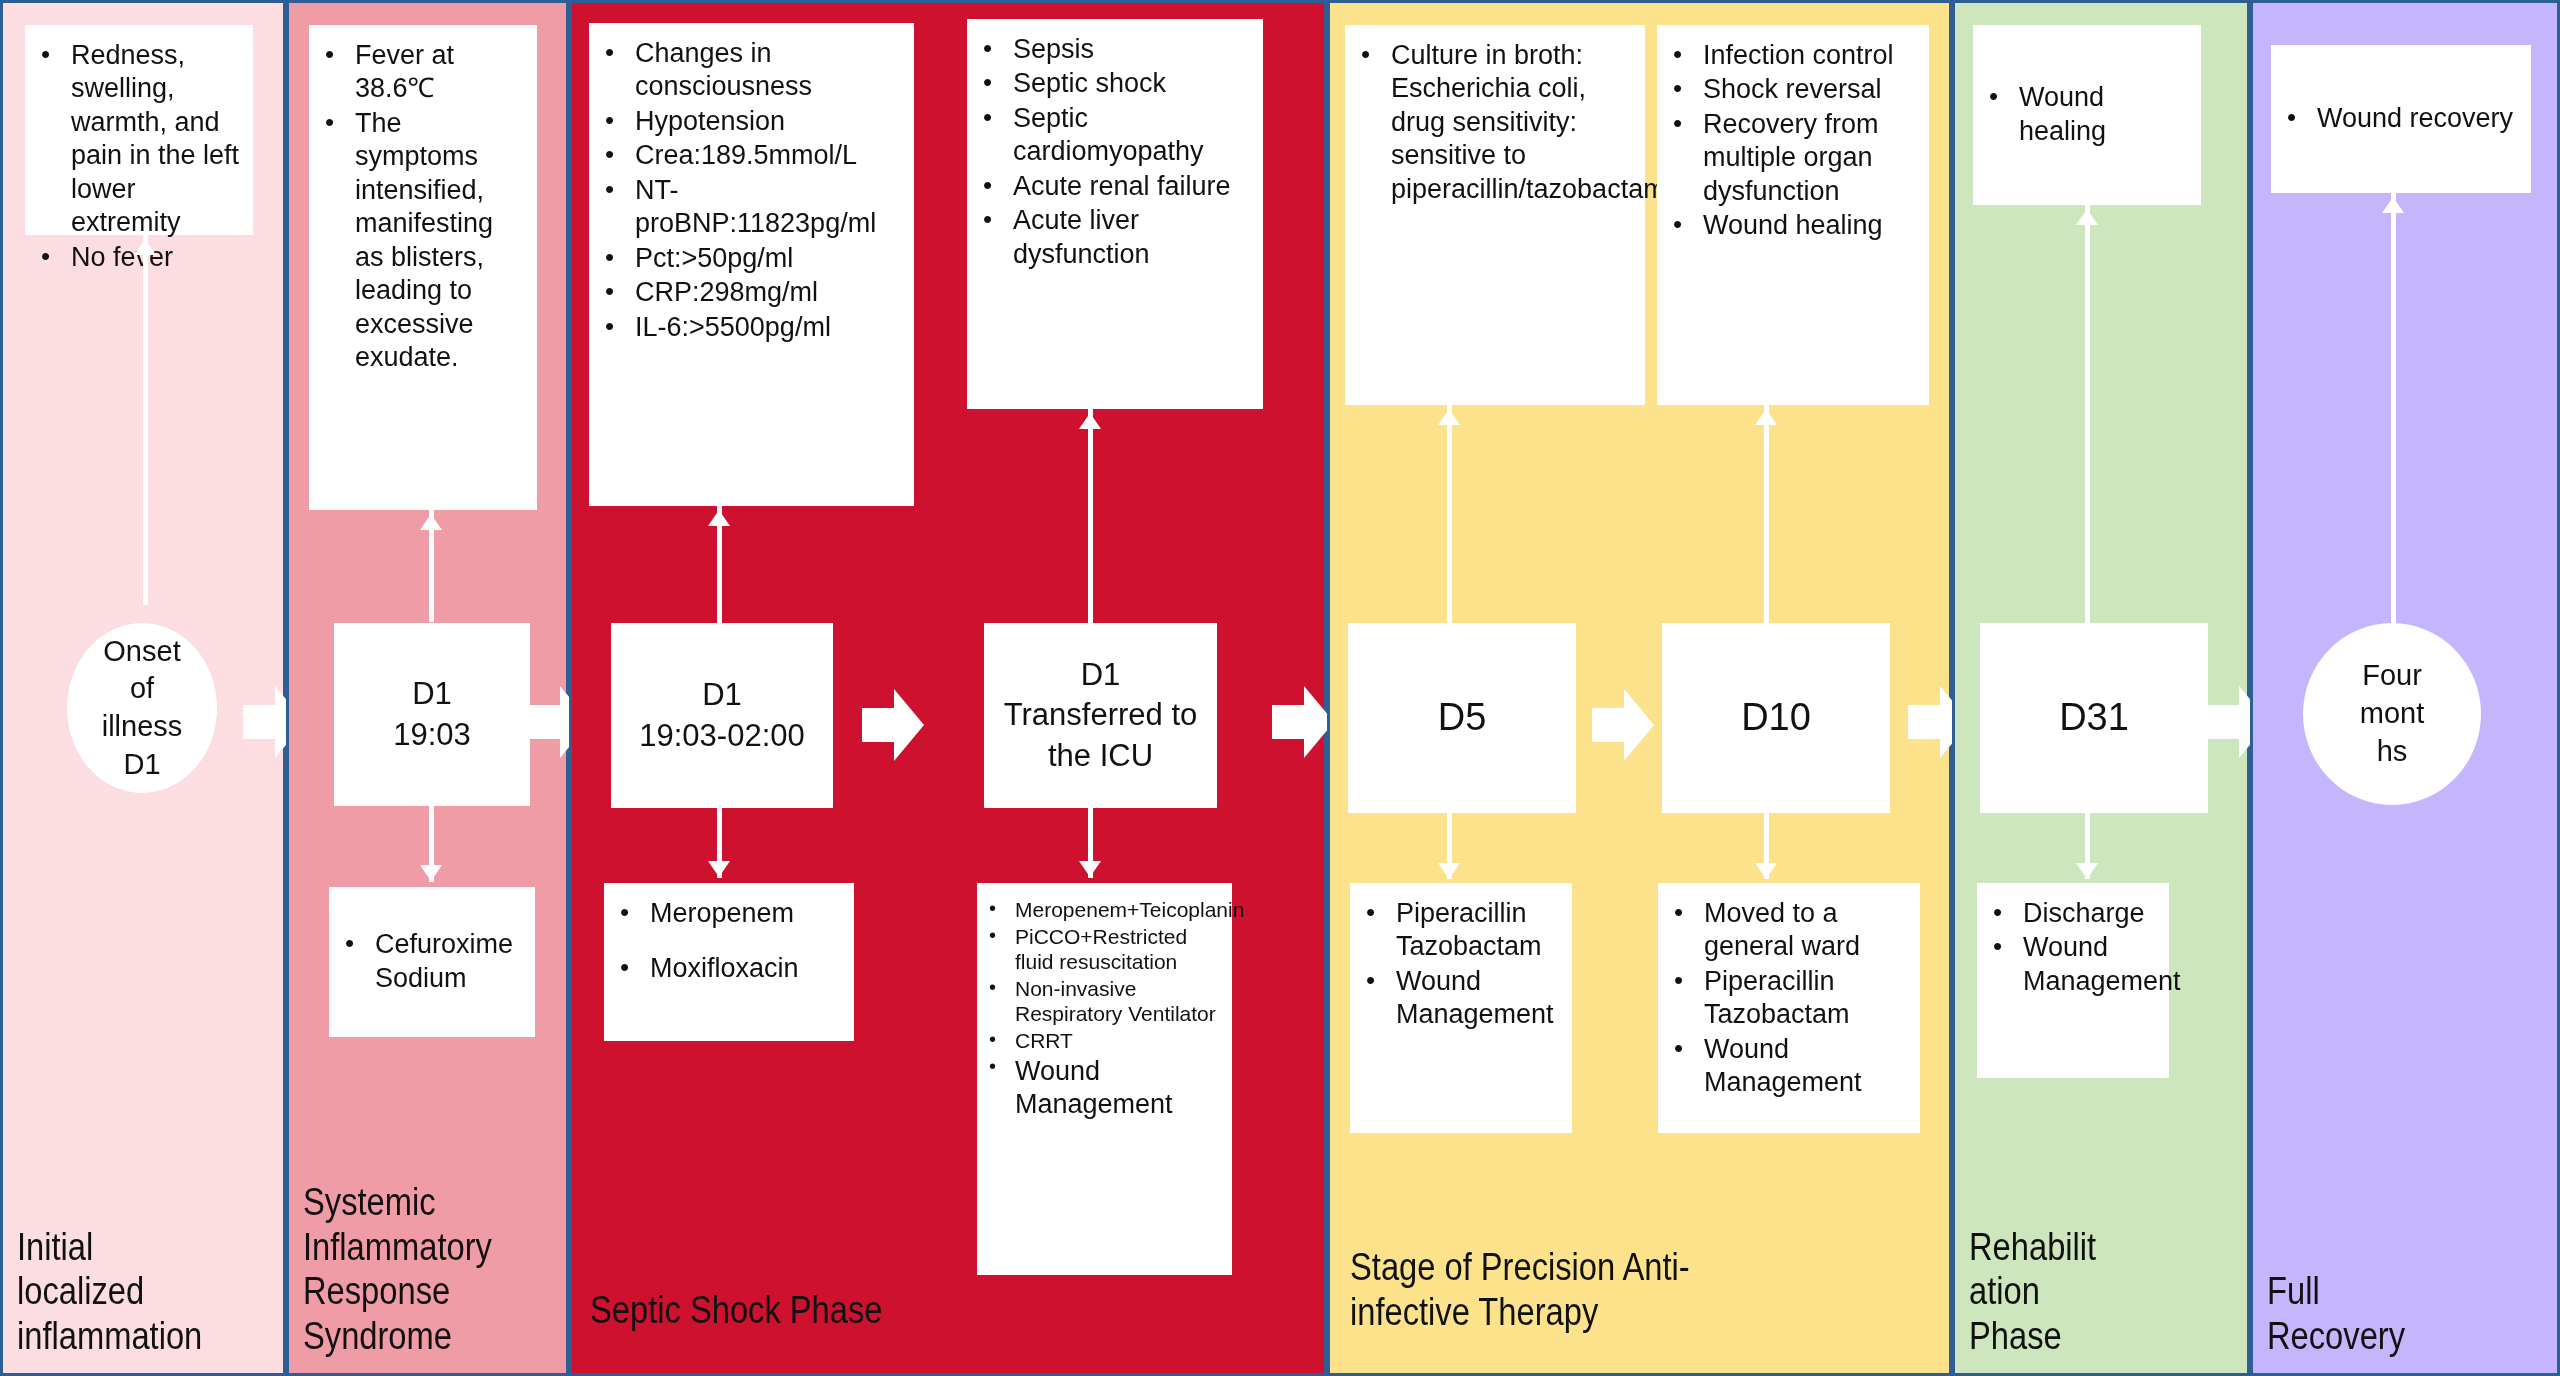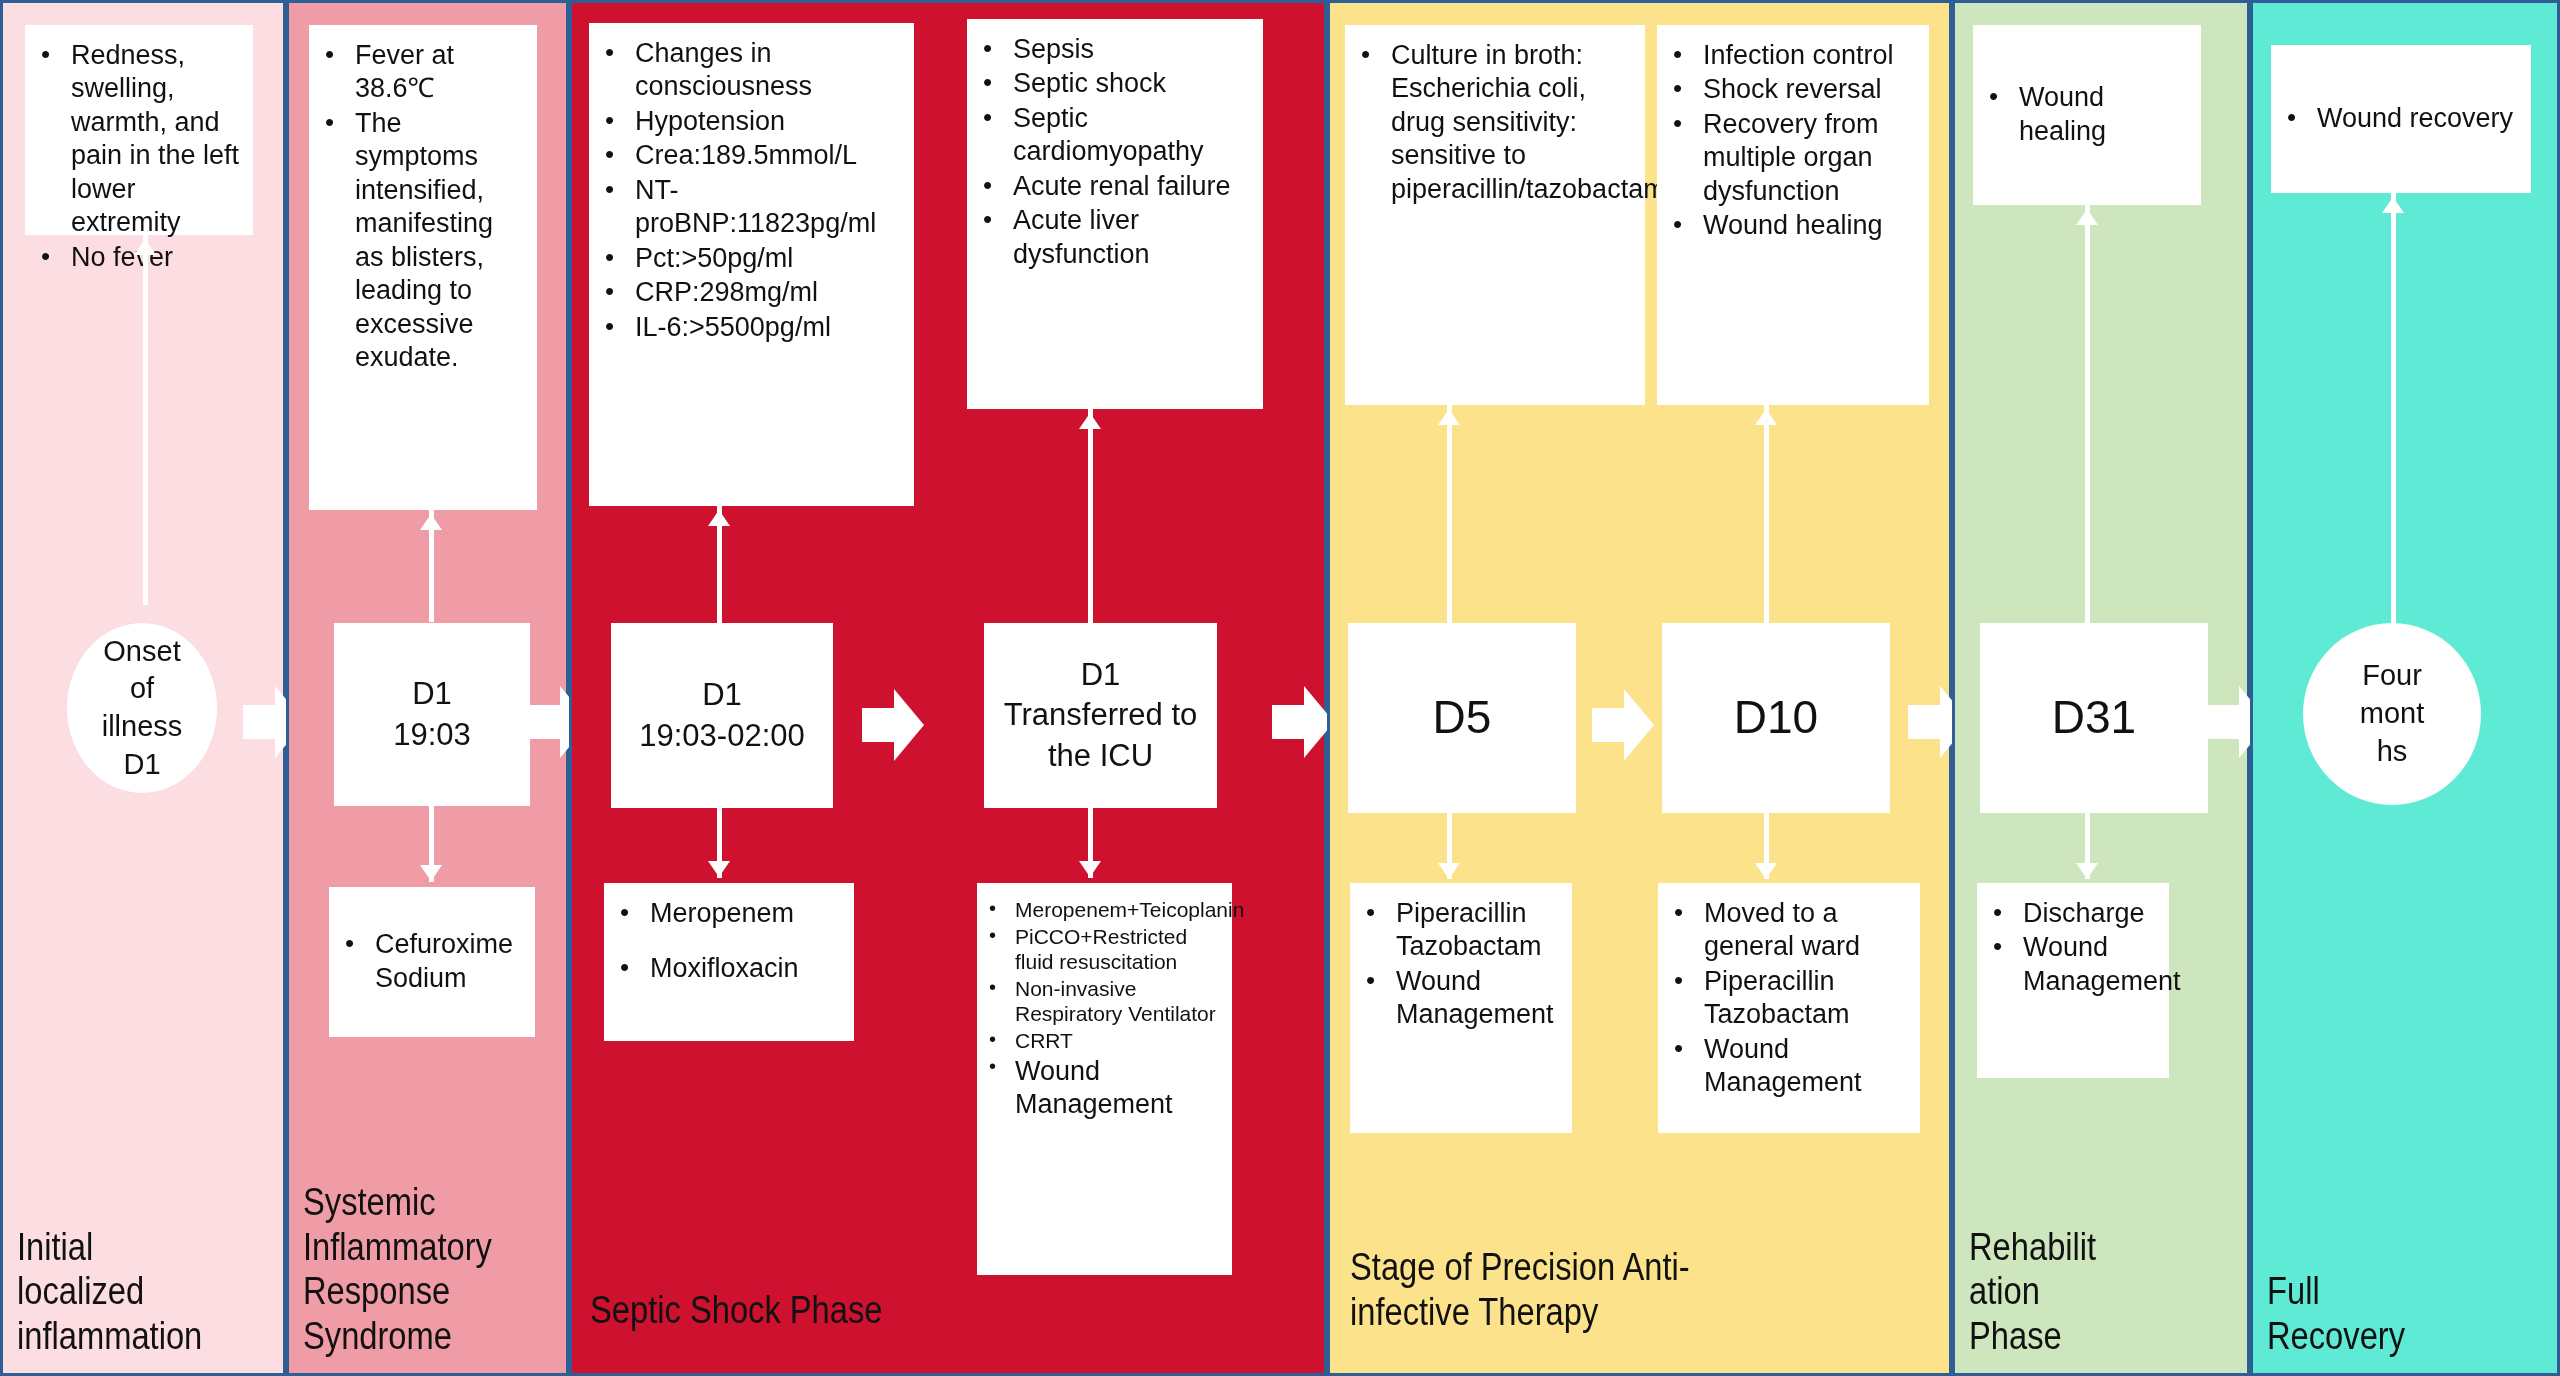--- a/index.html
+++ b/index.html
@@ -74,21 +74,21 @@
     display:flex;
     align-items:center;
     justify-content:center;
     text-align:center;
     font-family:"Liberation Sans Narrow","Liberation Sans", sans-serif;
     color:#111;
     line-height:1.3;
     white-space:pre-line;
   }
   .node.rect { font-size:31px; }
-  .node.big  { font-size:46px; }
+  .node.big  { font-size:38px; }
   .node.oval { border-radius:50%; font-size:29px; }
 
   
   .vline {
     position:absolute;
     width:5px;
     background:#ffffff;
   }
   .vhead {
     position:absolute;
@@ -331,21 +331,21 @@
 
     <div class="phase-label">Rehabilit
 ation
 Phase</div>
   </div>
   <div class="harrow" style="left:2207px; top:686px;">
     <div class="shaft"></div>
       <div class="head"></div>
   </div>
 
-  <div class="phase w-p6" style="background:#5eead4;">
+  <div class="phase w-p6" style="background:#c4b5fd;">
     <div class="card" style="left:18px; top:42px; width:260px; height:148px; display:flex; align-items:center;">
       <ul>
         <li>Wound recovery</li>
       </ul>
     </div>
     <div class="vline" style="left:138px; top:190px; height:440px;"></div>
     <div class="vhead up" style="left:129px; top:194px;"></div>
 
     <div class="node oval" style="left:50px; top:620px; width:178px; height:182px;">Four
 mont

